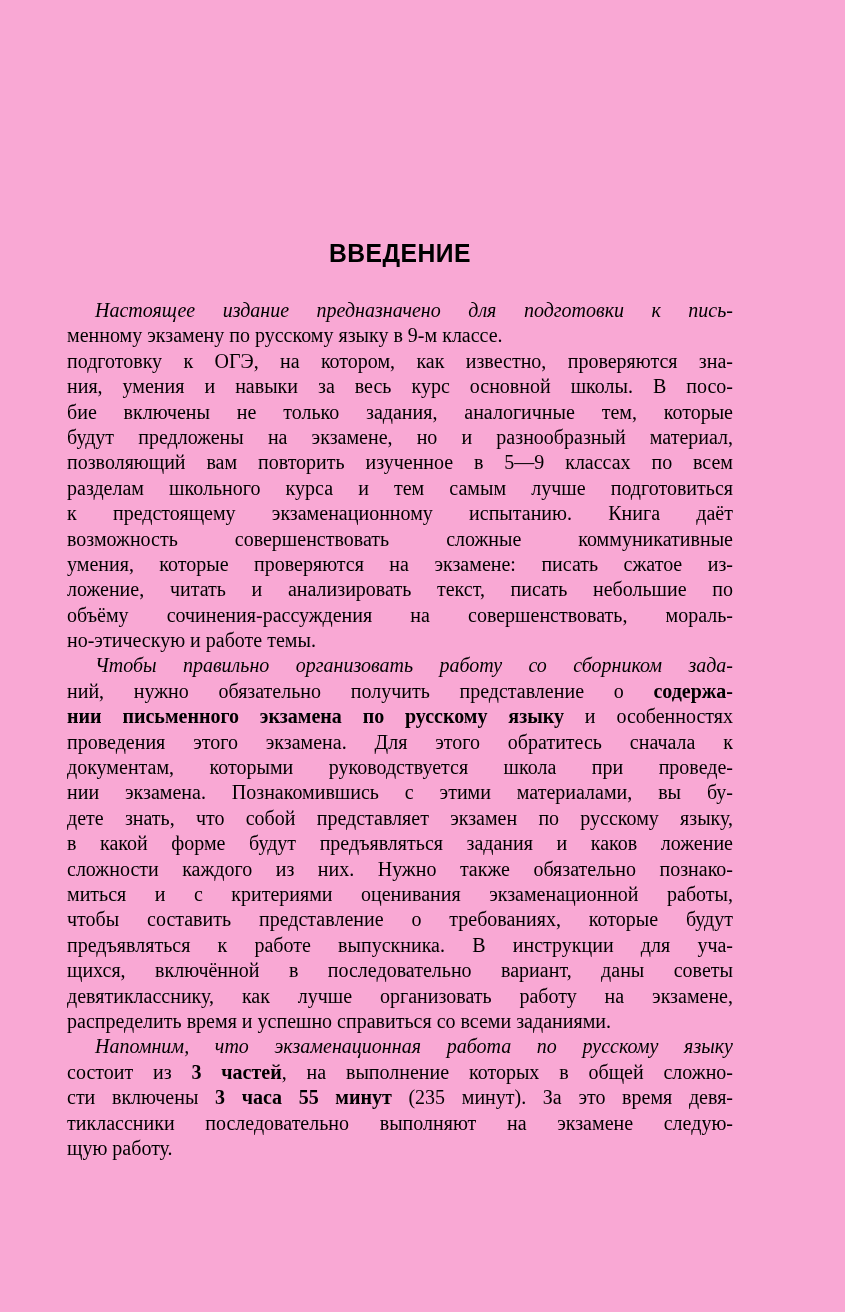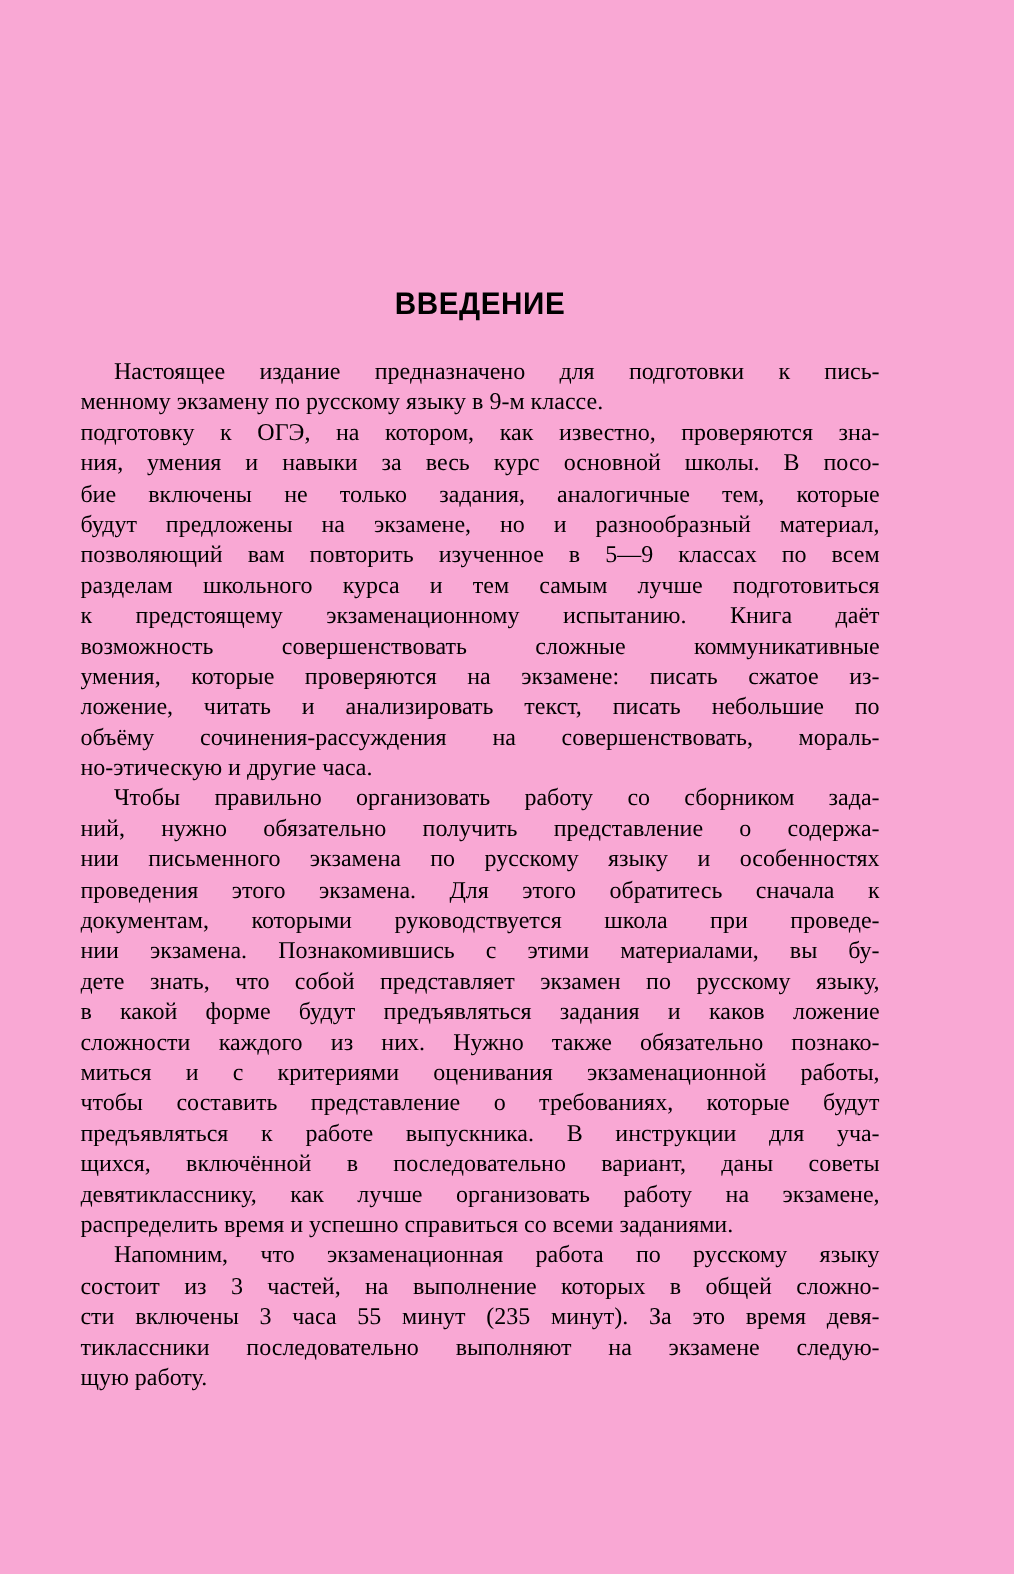--- a/index.html
+++ b/index.html
@@ -42,23 +42,23 @@
   }
   .para { margin: 0; }
   .line {
     line-height: 25.4px;
     height: 25.4px;
     text-align: justify;
     text-align-last: justify;
     overflow: hidden;
     white-space: normal;
   }
-  .line.first { text-indent: 28px; }
+  .line.first { text-indent: 28px; font-style: italic; }
   .line.last { text-align-last: left; }
-  .line b { font-weight: 400; }
+  .line b { font-weight: 700; }
 </style>
 </head>
 <body style="background: rgb(255, 255, 255);">
 
 <div class="page" style="background: #f9a8d4;">
   <h1 class="title" style="color: rgb(0, 0, 0);">ВВЕДЕНИЕ</h1>
   <div class="content" id="content" style="color: rgb(0, 0, 0);">
       <div class="para">
         <div class="line first"><span>Настоящее издание предназначено для подготовки к пись-</span></div>
         <div class="line last"><span>менному экзамену по русскому языку в 9-м классе.</span></div>
@@ -68,21 +68,21 @@
         <div class="line"><span>ния, умения и навыки за весь курс основной школы. В посо-</span></div>
         <div class="line"><span>бие включены не только задания, аналогичные тем, которые</span></div>
         <div class="line"><span>будут предложены на экзамене, но и разнообразный материал,</span></div>
         <div class="line"><span>позволяющий вам повторить изученное в 5—9 классах по всем</span></div>
         <div class="line"><span>разделам школьного курса и тем самым лучше подготовиться</span></div>
         <div class="line"><span>к предстоящему экзаменационному испытанию. Книга даёт</span></div>
         <div class="line"><span>возможность совершенствовать сложные коммуникативные</span></div>
         <div class="line"><span>умения, которые проверяются на экзамене: писать сжатое из-</span></div>
         <div class="line"><span>ложение, читать и анализировать текст, писать небольшие по</span></div>
         <div class="line"><span>объёму сочинения-рассуждения на совершенствовать, мораль-</span></div>
-        <div class="line last"><span>но-этическую и другие часа.</span></div>
+        <div class="line last"><span>но-этическую и работе темы.</span></div>
       </div>
       <div class="para">
         <div class="line first"><span>Чтобы правильно организовать работу со сборником зада-</span></div>
         <div class="line"><span>ний, нужно обязательно получить представление о </span><b>содержа-</b></div>
         <div class="line"><b>нии письменного экзамена по русскому языку</b><span> и особенностях</span></div>
         <div class="line"><span>проведения этого экзамена. Для этого обратитесь сначала к</span></div>
         <div class="line"><span>документам, которыми руководствуется школа при проведе-</span></div>
         <div class="line"><span>нии экзамена. Познакомившись с этими материалами, вы бу-</span></div>
         <div class="line"><span>дете знать, что собой представляет экзамен по русскому языку,</span></div>
         <div class="line"><span>в какой форме будут предъявляться задания и каков ложение</span></div>

